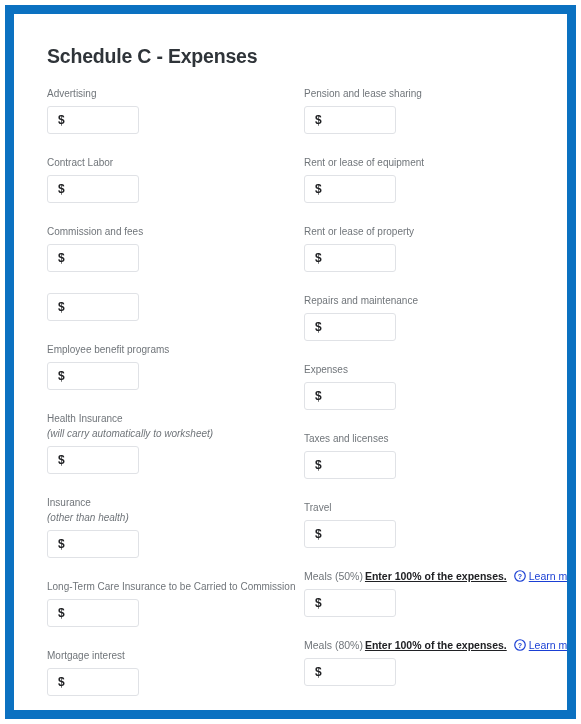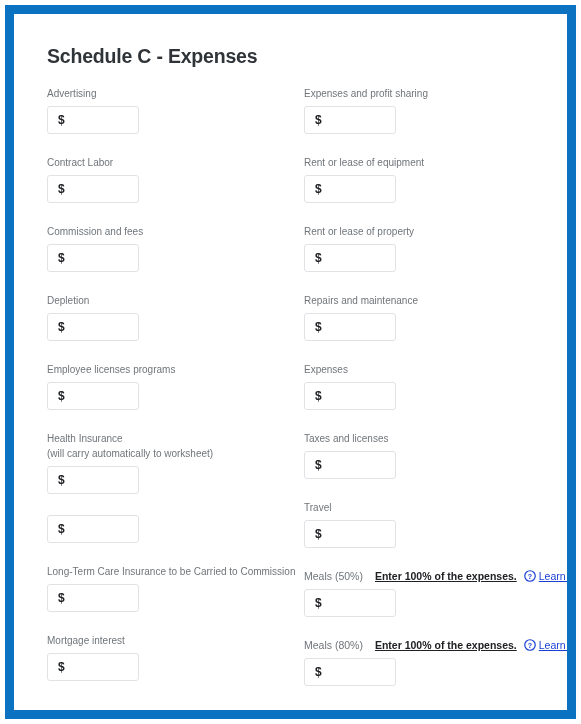--- a/index.html
+++ b/index.html
@@ -66,20 +66,21 @@
   .field-label {
     display: block;
     font-size: 10px;
     color: #70757a;
     line-height: 15px;
     white-space: nowrap;
     margin-bottom: 5px;
   }
   .field-label .sub {
     display: block;
+    font-style: italic;
   }
   .money-input {
     box-sizing: border-box;
     width: 92px;
     height: 28px;
     border: 1px solid #e0e2e6;
     border-radius: 3px;
     background: #ffffff;
     font-family: "Liberation Sans", sans-serif;
     font-size: 12px;
@@ -102,21 +103,21 @@
     white-space: nowrap;
     margin-bottom: 5px;
   }
   .meals-head .meals-name {
     color: #70757a;
   }
   .meals-head .meals-note {
     color: #202124;
     font-weight: bold;
     text-decoration: underline;
-    margin-left: 12px;
+    margin-left: 2px;
   }
   .help-icon {
     display: inline-block;
     vertical-align: -2px;
     margin-left: 7px;
     width: 12px;
     height: 12px;
   }
   .learn-more {
     color: #1a3fd4;
@@ -131,29 +132,29 @@
 
 <div id="frame">
   <div id="card">
 
     <div id="page-title">Schedule C - Expenses</div>
 
     <div id="col-left" class="column">
         <div class="field"><label class="field-label"><span>Advertising</span></label><input type="text" class="money-input" value="$" style=""></div>
         <div class="field"><label class="field-label"><span>Contract Labor</span></label><input type="text" class="money-input" value="$" style=""></div>
         <div class="field"><label class="field-label"><span>Commission and fees</span></label><input type="text" class="money-input" value="$" style=""></div>
-        <div class="field"><label class="field-label"><span>Depletion</span></label><input type="text" class="money-input" value="$" style=""></div>
-        <div class="field"><label class="field-label"><span>Employee licenses programs</span></label><input type="text" class="money-input" value="$" style=""></div>
+        <div class="field"><input type="text" class="money-input" value="$" style=""></div>
+        <div class="field"><label class="field-label"><span>Employee benefit programs</span></label><input type="text" class="money-input" value="$" style=""></div>
         <div class="field"><label class="field-label"><span>Health Insurance</span><span class="sub">(will carry automatically to worksheet)</span></label><input type="text" class="money-input" value="$" style=""></div>
-        <div class="field"><input type="text" class="money-input" value="$" style=""></div>
+        <div class="field"><label class="field-label"><span>Insurance</span><span class="sub">(other than health)</span></label><input type="text" class="money-input" value="$" style=""></div>
         <div class="field"><label class="field-label"><span>Long-Term Care Insurance to be Carried to Commission</span></label><input type="text" class="money-input" value="$" style=""></div>
         <div class="field"><label class="field-label"><span>Mortgage interest</span></label><input type="text" class="money-input" value="$" style=""></div>
       </div>
     <div id="col-right" class="column">
-        <div class="field"><label class="field-label"><span>Expenses and profit sharing</span></label><input type="text" class="money-input" value="$" style=""></div>
+        <div class="field"><label class="field-label"><span>Pension and lease sharing</span></label><input type="text" class="money-input" value="$" style=""></div>
         <div class="field"><label class="field-label"><span>Rent or lease of equipment</span></label><input type="text" class="money-input" value="$" style=""></div>
         <div class="field"><label class="field-label"><span>Rent or lease of property</span></label><input type="text" class="money-input" value="$" style=""></div>
         <div class="field"><label class="field-label"><span>Repairs and maintenance</span></label><input type="text" class="money-input" value="$" style=""></div>
         <div class="field"><label class="field-label"><span>Expenses</span></label><input type="text" class="money-input" value="$" style=""></div>
         <div class="field"><label class="field-label"><span>Taxes and licenses</span></label><input type="text" class="money-input" value="$" style=""></div>
         <div class="field"><label class="field-label"><span>Travel</span></label><input type="text" class="money-input" value="$" style=""></div>
         <div class="field"><div class="meals-head"><span class="meals-name">Meals (50%)</span><span class="meals-note">Enter 100% of the expenses.</span><span class="help-icon"><svg viewBox="0 0 16 16" width="12" height="12" aria-hidden="true">
                 <circle cx="8" cy="8" r="7" fill="none" stroke="#1a3fd4" stroke-width="1.6"></circle>
                 <text x="8" y="11.6" text-anchor="middle" font-family="Liberation Sans, sans-serif" font-size="9.5" font-weight="bold" fill="#1a3fd4">?</text>
               </svg></span><a class="learn-more">Learn more</a></div><input type="text" class="money-input" value="$" style=""></div>

